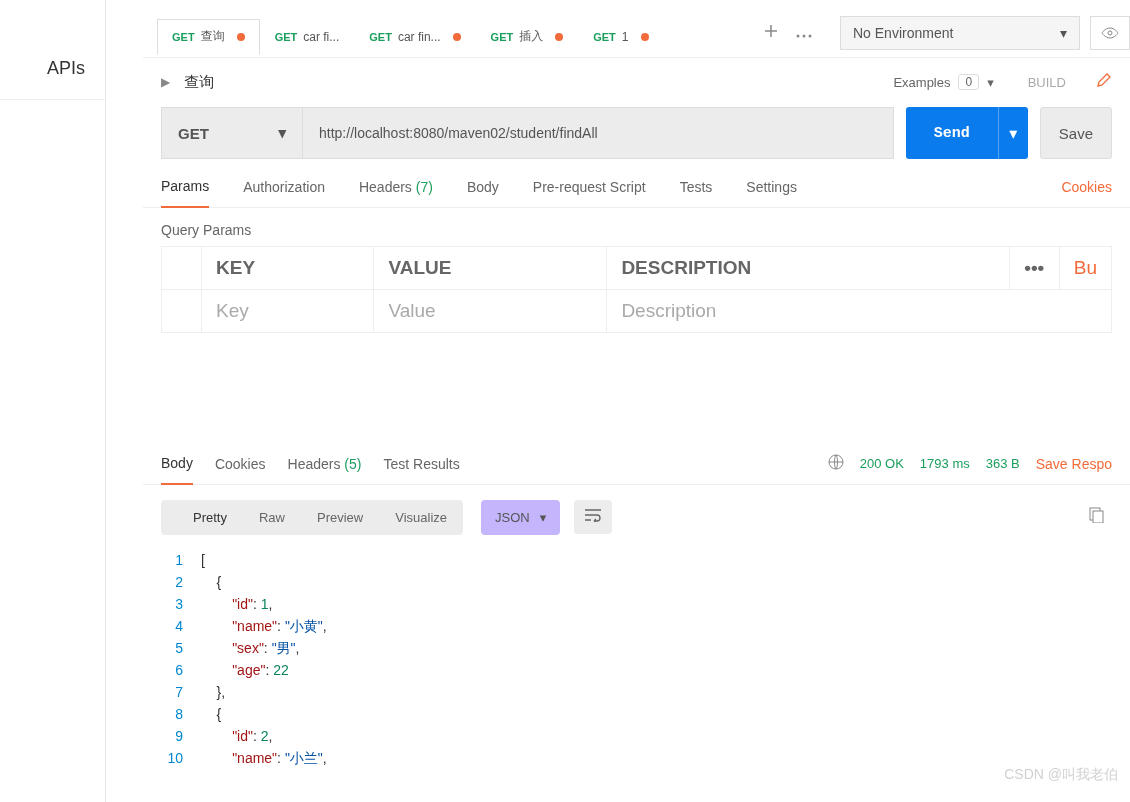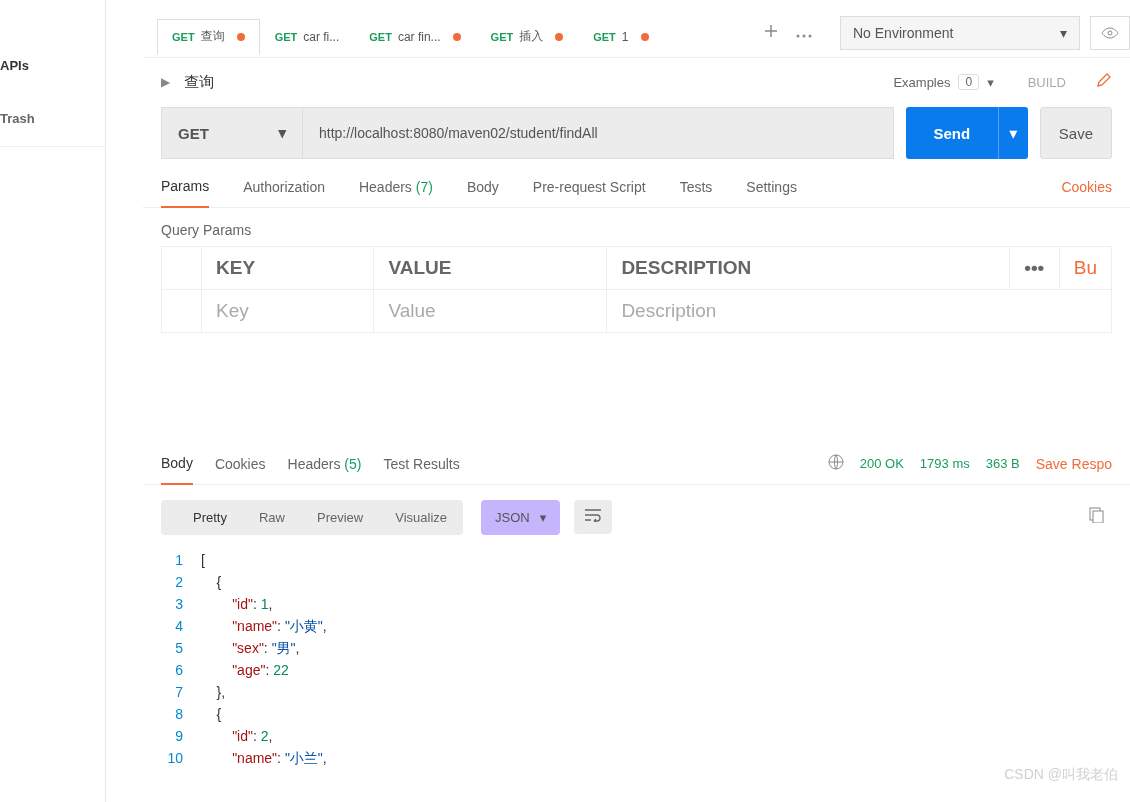--- a/index.html
+++ b/index.html
@@ -1,19 +1,19 @@
 <!DOCTYPE html>
 <html><head>
 <meta charset="utf-8">
 <style>
 * { box-sizing: border-box; margin: 0; padding: 0; font-family: -apple-system, BlinkMacSystemFont, "Segoe UI", Arial, sans-serif; }
 body { background: #fff; width: 1130px; height: 802px; overflow: hidden; position: relative; }
 
 .sidebar { position: absolute; left: 0; top: 0; width: 106px; height: 100%; border-right: 1px solid #e6e6e6; }
-.sidebar-item { padding: 10px 20px 10px 0; color: #666; font-size: 13px; cursor: pointer; font-weight: bold; }
+.sidebar-item { padding: 10px 20px 10px 0; text-align: right; color: #666; font-size: 18px; cursor: pointer; }
 .sidebar-item.apis { padding-top: 58px; color: #333; }
 .sidebar-item.trash { padding-top: 28px; }
 .sidebar-sep { border-bottom: 1px solid #eee; margin-top: 10px; }
 
 .main { position: absolute; left: 107px; top: 8px; right: 0; height: 100%; padding-left: 36px; }
 
 .top-row { display: flex; align-items: center; height: 50px; border-bottom: 1px solid #eee; }
 .tabs-strip { display: flex; flex: 1; overflow: hidden; padding-left: 14px; gap: 0; }
 .tab { display: flex; align-items: center; padding: 0 14px; height: 36px; margin-top: 8px; font-size: 12px; color: #666; cursor: pointer; border: 1px solid transparent; gap: 6px; position: relative; }
 .tab.active { border: 1px solid #ddd; border-bottom-color: #fff; background: #fff; }
@@ -29,21 +29,21 @@
 .chevron { color: #888; font-size: 12px; margin-right: 4px; }
 .req-name { font-size: 15px; color: #333; flex: 1; }
 .examples { display: flex; align-items: center; gap: 8px; color: #666; font-size: 13px; cursor: pointer; }
 .examples .badge { border: 1px solid #ddd; padding: 0 6px; font-size: 12px; border-radius: 3px; }
 .build-btn { color: #aaa; font-size: 13px; margin-left: 24px; cursor: pointer; }
 .edit-icon { color: #f26b3a; margin-left: 20px; cursor: pointer; }
 
 .url-row { display: flex; padding: 0 18px; gap: 0; height: 54px; align-items: center; }
 .method-select { width: 142px; height: 52px; background: #ececec; border: 1px solid #ddd; display: flex; align-items: center; padding: 0 16px; font-weight: 600; font-size: 15px; color: #555; justify-content: space-between; cursor: pointer; }
 .url-input { flex: 1; height: 52px; border: 1px solid #ddd; border-left: none; background: #ececec; padding: 0 16px; font-size: 14px; color: #555; }
-.send-btn { width: 92px; height: 52px; background: #097bed; color: #fff; font-weight: 600; font-size: 15px; display: flex; align-items: center; justify-content: center; margin-left: 12px; cursor: pointer; border-radius: 3px 0 0 3px; }
+.send-btn { width: 92px; height: 52px; background: #097bed; color: #fff; font-weight: 600; font-size: 15px; display: flex; align-items: center; justify-content: center; margin-left: 12px; cursor: pointer; border-radius: 3px 0 0 3px; font-family: Liberation Mono, monospace; }
 .send-drop { width: 30px; height: 52px; background: #097bed; border-left: 1px solid rgba(255,255,255,0.3); display: flex; align-items: center; justify-content: center; color: #fff; cursor: pointer; border-radius: 0 3px 3px 0; }
 .save-btn { height: 52px; background: #ececec; border: 1px solid #ddd; padding: 0 18px; font-size: 15px; font-weight: 400; color: #555; display: flex; align-items: center; margin-left: 12px; cursor: pointer; border-radius: 3px; }
 
 .req-tabs { display: flex; padding: 18px 18px 0; gap: 34px; border-bottom: 1px solid #eee; font-size: 14px; color: #666; align-items: center; }
 .req-tab { padding-bottom: 12px; cursor: pointer; }
 .req-tab.active { color: #333; border-bottom: 2px solid #f26b3a; margin-bottom: -1px; }
 .req-tab .count { color: #1a9e5c; }
 .cookies-link { margin-left: auto; color: #f26b3a; font-size: 14px; cursor: pointer; padding-bottom: 12px; }
 
 .qp-header { padding: 14px 18px 8px; font-size: 14px; color: #666; }
@@ -82,21 +82,20 @@
 .code-content .str { color: #0451a5; }
 .code-content .num { color: #098658; }
 
 .watermark { position: absolute; right: 12px; bottom: 18px; color: #aaa; font-size: 14px; opacity: 0.55; }
 </style>
 </head>
 <body>
 
 <div class="sidebar">
   <div class="sidebar-item apis">APIs</div>
-  <div class="sidebar-item trash">Trash</div>
   <div class="sidebar-sep"></div>
 </div>
 
 <div class="main">
 
   <div class="top-row">
     <div class="tabs-strip" id="tabs-strip">
         <div class="tab active">
           <span class="method">GET</span>
           <span class="label">查询</span>

